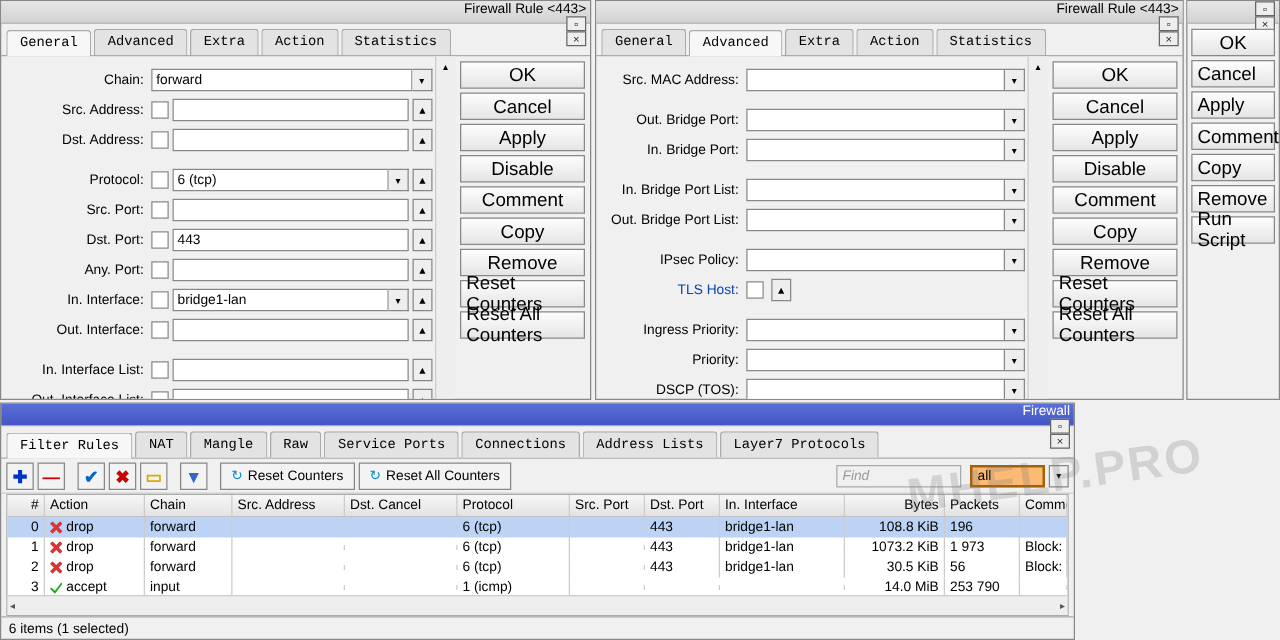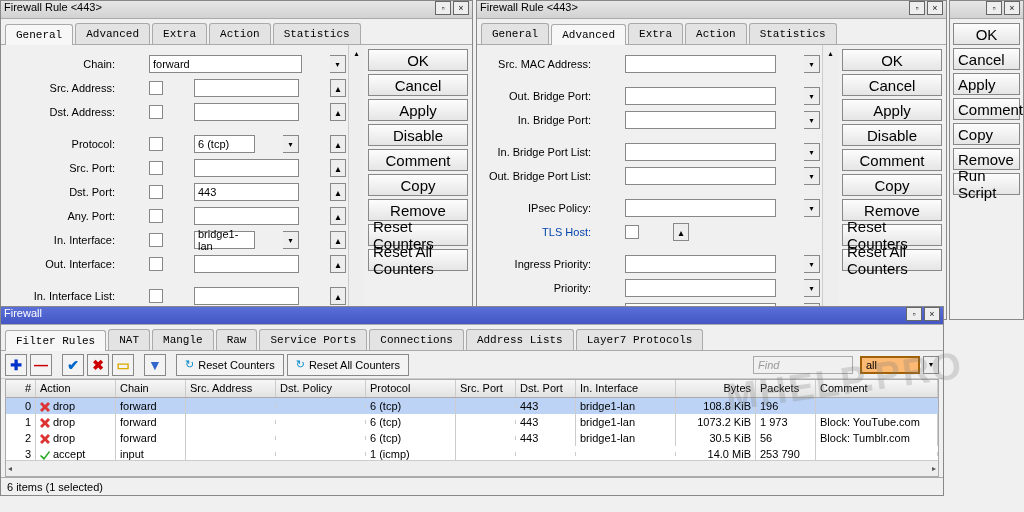--- a/index.html
+++ b/index.html
@@ -1,29 +1,29 @@
 <!DOCTYPE html>
 <html><head>
 <meta charset="utf-8">
 <style>
   * { box-sizing:border-box; margin:0; padding:0; }
   body { font-family:Tahoma,Arial,sans-serif; font-size:11px; background:#f0f0f0; color:#000; width:1024px; height:512px; overflow:hidden; position:relative; }
   .win { position:absolute; background:#f0f0f0; border:1px solid #888; display:flex; flex-direction:column; }
-  .titlebar { height:18px; background:linear-gradient(#e6e6e6,#d2d2d2); border-bottom:1px solid #aaa; display:flex; align-items:flex-start; padding:0 3px; font-size:11px; }
+  .titlebar { height:18px; background:linear-gradient(#e6e6e6,#d2d2d2); border-bottom:1px solid #aaa; display:flex; align-items:flex-end; padding:0 3px; font-size:11px;flex-direction:column; }
   .titlebar.active { background:linear-gradient(#5b6fd8,#4356c4); color:#fff; }
   .titlebar .t-title { flex:1; }
   .wbtn { width:16px; height:14px; border:1px solid #666; background:#eee; margin-left:2px; display:flex; align-items:center; justify-content:center; font-size:9px; cursor:pointer; color:#222; }
   .tabs { display:flex; border-bottom:1px solid #aaa; padding:4px 4px 0 4px; gap:0; }
   .tab { padding:4px 10px; border:1px solid #aaa; border-bottom:none; background:#e3e3e3; margin-right:2px; cursor:pointer; border-radius:3px 3px 0 0;font-family:Liberation Mono, monospace; }
   .tab.active { background:#f7f7f7; position:relative; top:1px; }
   .body { display:flex; flex:1; overflow:hidden; }
   .leftpane { flex:1; padding:6px 2px; overflow:hidden; }
   .rightpane { width:108px; padding:4px; display:flex; flex-direction:column; gap:3px; }
   .btn { height:22px; border:1px solid #888; background:linear-gradient(#fdfdfd,#e5e5e5); cursor:pointer; font-size:15px; display:flex; align-items:center; justify-content:center; padding:0 4px; }
-  .row { display:flex; align-items:center; height:22px; margin:2px 0;gap:28px; }
+  .row { display:flex; align-items:center; height:22px; margin:2px 0; }
   .lbl { width:118px; text-align:right; padding-right:6px; }
   .lbl.blue { color:#0645ad; }
   .cbx { width:14px; height:14px; border:1px solid #888; background:#fff; margin-right:3px; flex-shrink:0; }
   .inp { flex:1; height:18px; border:1px solid #888; background:#fff; padding:0 3px; display:flex; align-items:center; font-size:11px; }
   .dd { width:16px; height:18px; border:1px solid #888; border-left:none; background:#eee; cursor:pointer; display:flex; align-items:center; justify-content:center; font-size:8px; }
   .upd { width:16px; height:18px; border:1px solid #888; background:#eee; cursor:pointer; margin-left:3px; display:flex; align-items:center; justify-content:center; font-size:10px; }
   .gap { height:6px; }
   .scrollhint { width:16px; background:#eee; border-left:1px solid #ccc; display:flex; flex-direction:column; align-items:center; padding-top:4px; font-size:8px; gap:2px; }
 
   
@@ -252,21 +252,21 @@
     <div class="btn">OK</div>
     <div class="btn" style="justify-content:flex-start">Cancel</div>
     <div class="btn" style="justify-content:flex-start">Apply</div>
     <div class="btn" style="justify-content:flex-start">Comment</div>
     <div class="btn" style="justify-content:flex-start">Copy</div>
     <div class="btn" style="justify-content:flex-start">Remove</div>
     <div class="btn" style="justify-content:flex-start">Run Script</div>
   </div>
 </div>
 
-<div class="win" style="left:0;top:306px;width:944px;height:190px">
+<div class="win" style="left:0;top:322px;width:860px;height:190px">
   <div class="titlebar active">
     <span class="t-title">Firewall</span>
     <span class="wbtn">▫</span>
     <span class="wbtn">×</span>
   </div>
   <div class="tabs">
     <div class="tab active">Filter Rules</div>
     <div class="tab">NAT</div>
     <div class="tab">Mangle</div>
     <div class="tab">Raw</div>
@@ -298,21 +298,21 @@
         <span>all</span>
       </span>
     <span class="dd" style="border-left:1px solid #888">▾</span>
   </div>
   <div class="grid">
     <div class="ghdr">
       <div class="gcell c0">#</div>
       <div class="gcell c1">Action</div>
       <div class="gcell c2">Chain</div>
       <div class="gcell c3">Src. Address</div>
-      <div class="gcell c4">Dst. Policy</div>
+      <div class="gcell c4">Dst. Cancel</div>
       <div class="gcell c5">Protocol</div>
       <div class="gcell c6">Src. Port</div>
       <div class="gcell c7">Dst. Port</div>
       <div class="gcell c8">In. Interface</div>
       <div class="gcell c9">Bytes</div>
       <div class="gcell c10">Packets</div>
       <div class="gcell c11">Comment</div>
     </div>
     <div class="gbody" id="gbody">
         <div class="grow sel">

